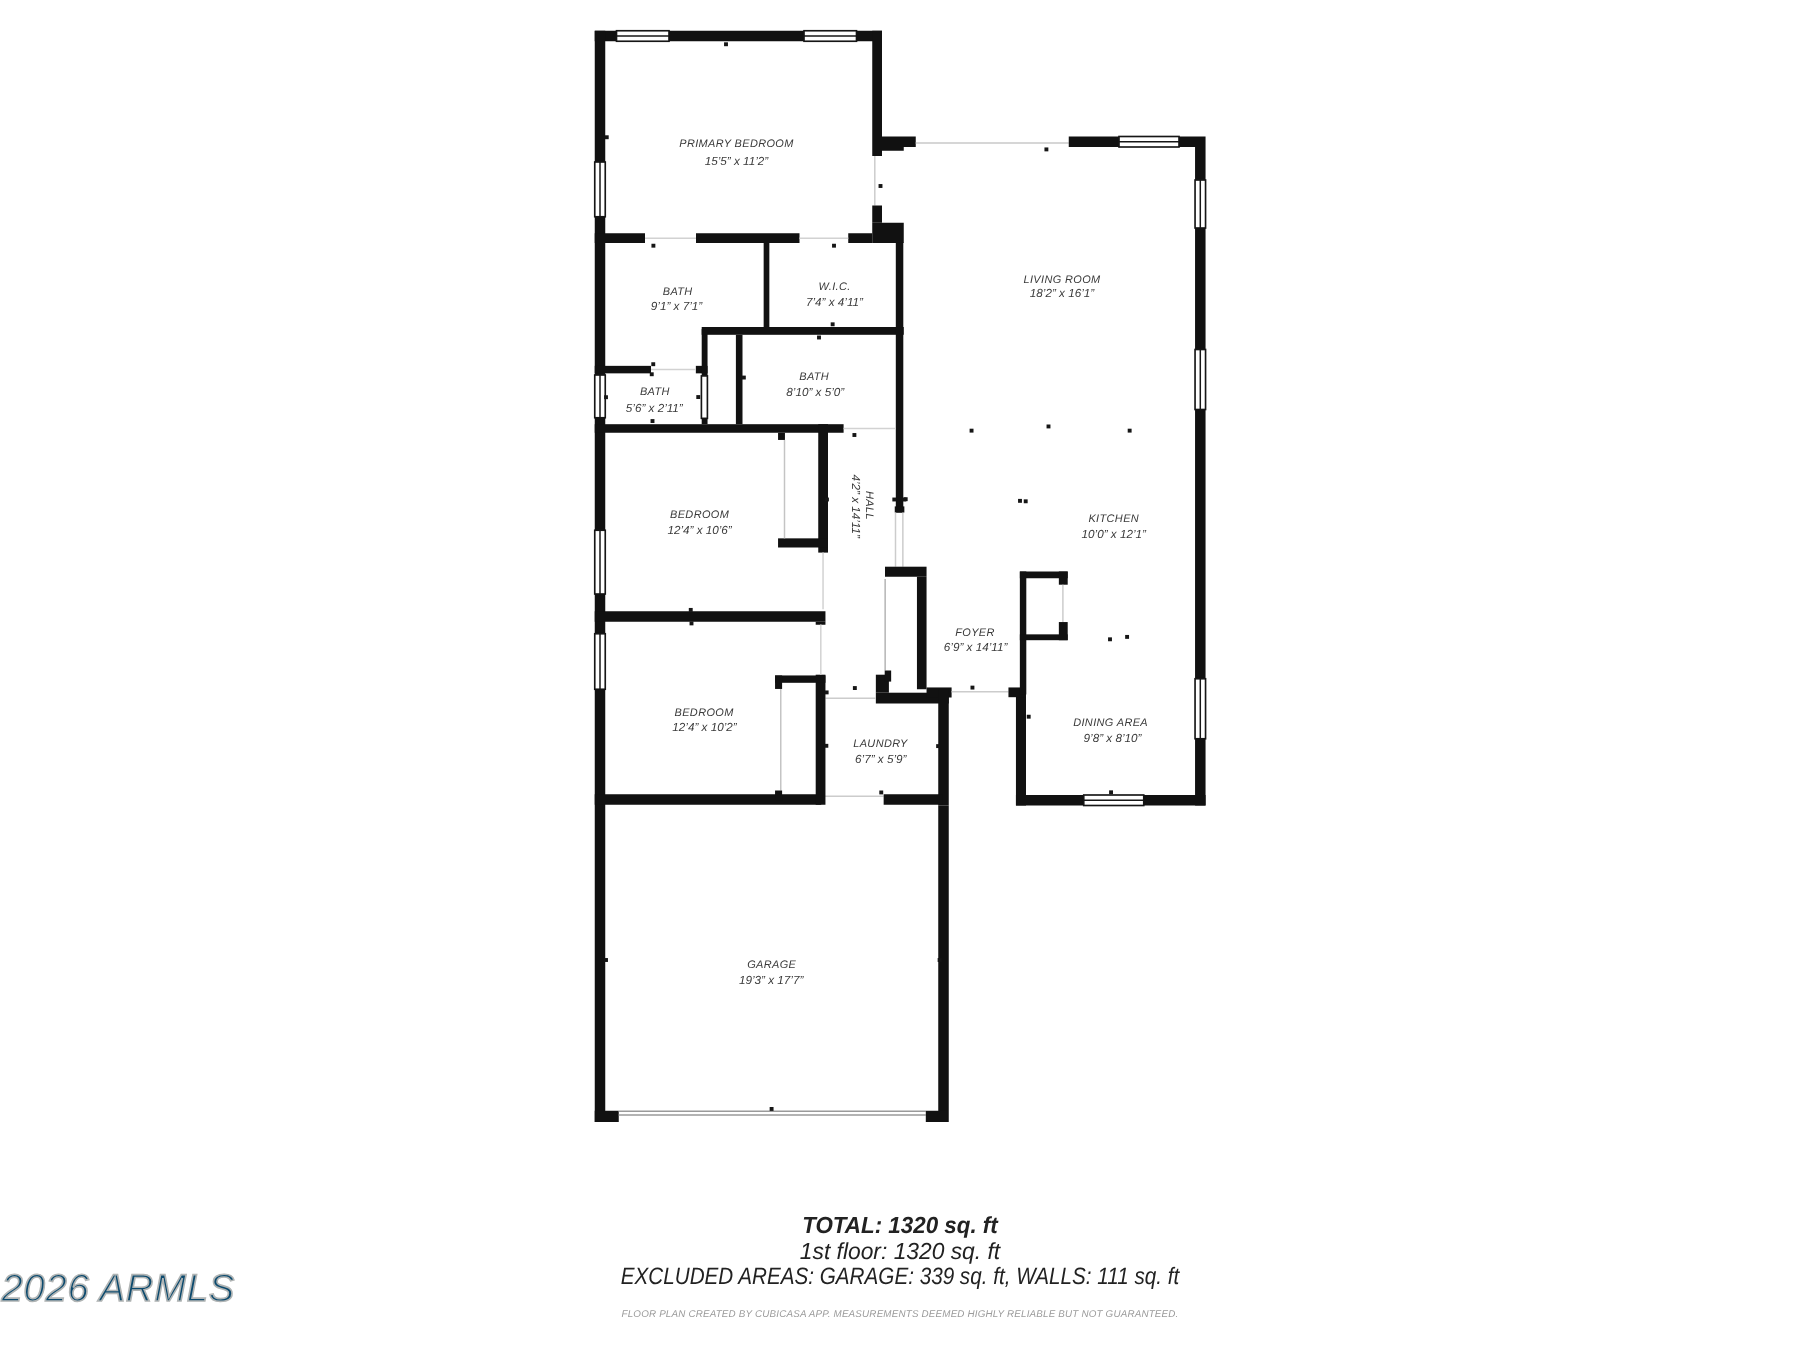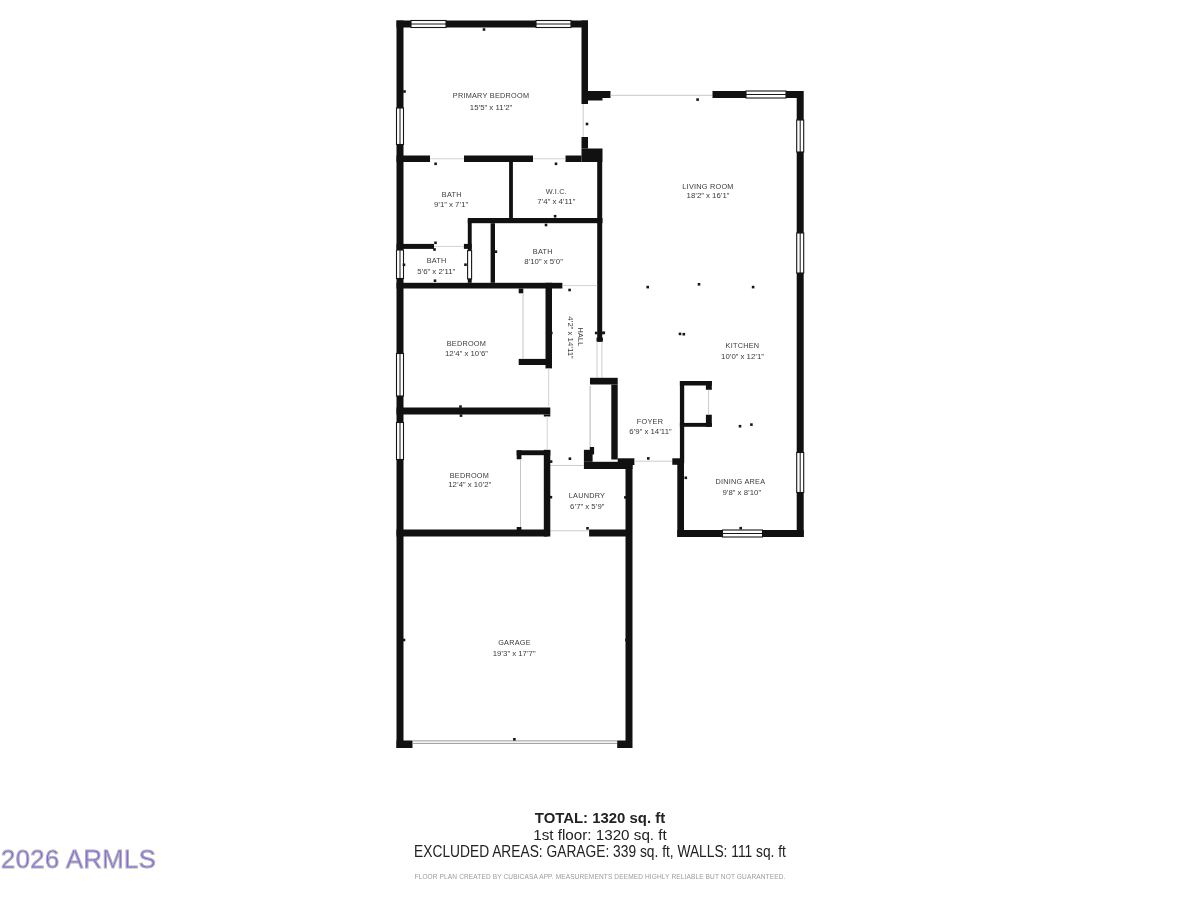--- a/index.html
+++ b/index.html
@@ -1,20 +1,20 @@
 <!DOCTYPE html>
 <html><head>
 <meta charset="utf-8">
 <style>
 html,body { margin:0; padding:0; background:#ffffff; }
 #page { position:relative; width:1200px; height:900px; background:#ffffff; overflow:hidden;
-  font-family:"Liberation Sans", sans-serif; }
+  font-family:"Liberation Sans", sans-serif;font-style:italic; }
 #plan { position:absolute; left:0; top:0; }
 .summary { position:absolute; left:0; width:1200px; text-align:center; color:#222222; }
-.wm { position:absolute; left:1px; top:845px; font-size:25.5px; color:#8b5cf6;
+.wm { position:absolute; left:1px; top:845px; font-size:25.5px; color:#0c4a6e;
   letter-spacing:0.5px; -webkit-text-stroke:1.1px #b0b4b4; }
 </style>
 </head>
 <body>
 <div id="page">
 
 <svg id="plan" width="1200" height="900" viewBox="0 0 1200 900" font-family="Liberation Sans, sans-serif">
 
 <rect x="396.5" y="20.5" width="14.5" height="7.0" fill="#111111"></rect>
 

